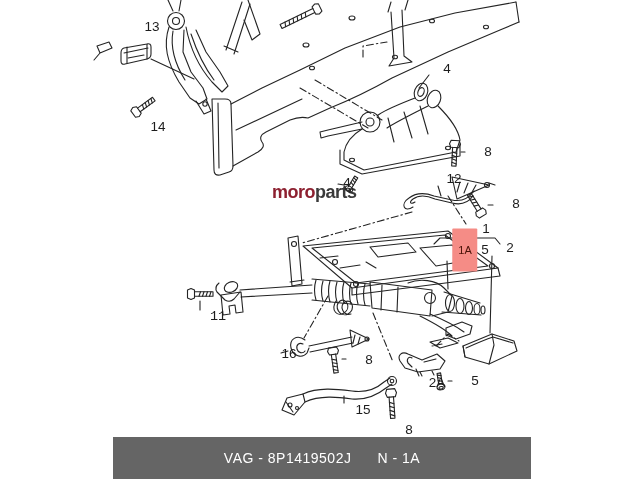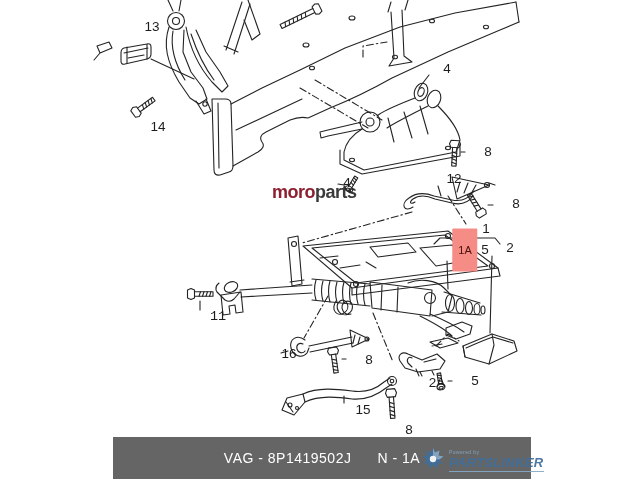--- a/index.html
+++ b/index.html
@@ -275,28 +275,14 @@
       <span class="callout" style="left: 420px; top: 383px;">2A</span>
       <span class="callout" style="left: 458px; top: 381px;">5</span>
       <span class="callout" style="left: 392px; top: 430px;">8</span>
     </div>
 
   <div class="footer-bar">
     <span>VAG - 8P1419502J</span>
     <span>N - 1A</span>
   </div>
 
-  <div class="pl-logo">
-    <span>
-      <svg width="24" height="24" viewBox="0 0 24 24">
-        <path fill="var(--logo-blue)" d="M12,1 L14,5.5 L18.5,3.5 L17.5,8.5 L22.5,9.5 L18.5,12.5 L21.5,17 L16.5,16 L16.5,21.5 L12,18 L7.5,21.5 L7.5,16 L2.5,17 L5.5,12.5 L1.5,9.5 L6.5,8.5 L5.5,3.5 L10,5.5 Z"></path>
-        <path fill="var(--logo-blue-light)" d="M12,1 L14,5.5 L18.5,3.5 L17.5,8.5 L22.5,9.5 L18.5,12.5 L12,12 Z"></path>
-        <circle fill="#ffffff" cx="12" cy="12" r="3.2"></circle>
-      </svg>
-    </span>
-    <span class="pl-text">
-      <span class="pl-powered">Powered by</span>
-      <span class="pl-name">PARTSLINKER</span>
-      <span class="pl-underline"></span>
-    </span>
-  </div>
 
 </div>
 
 </body></html>

